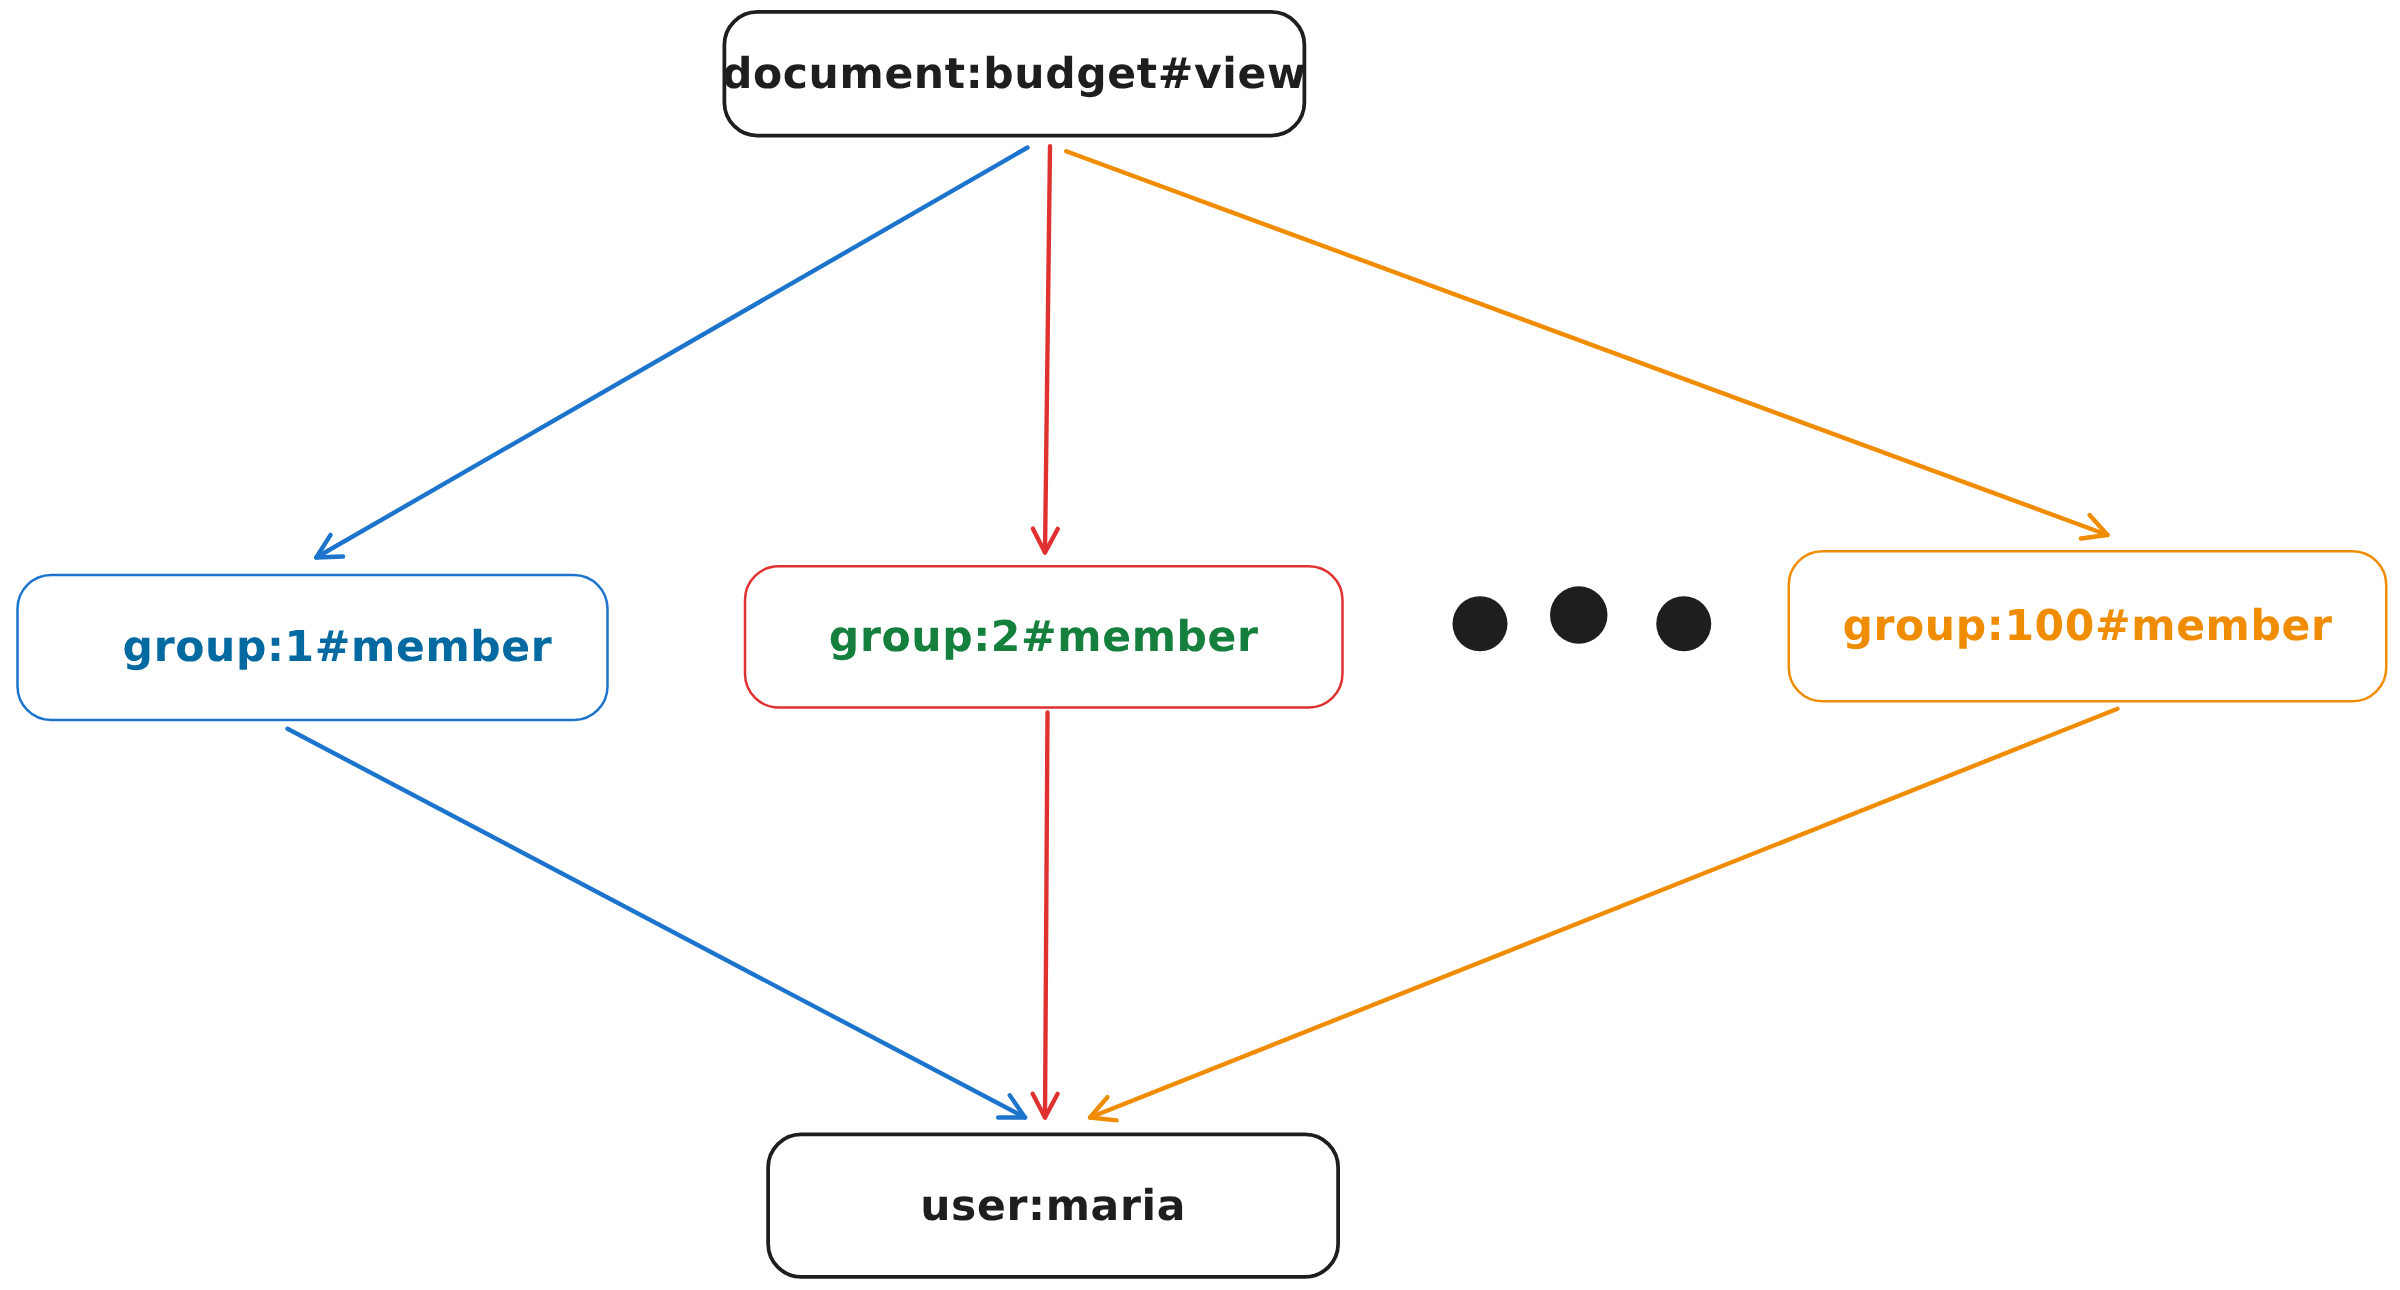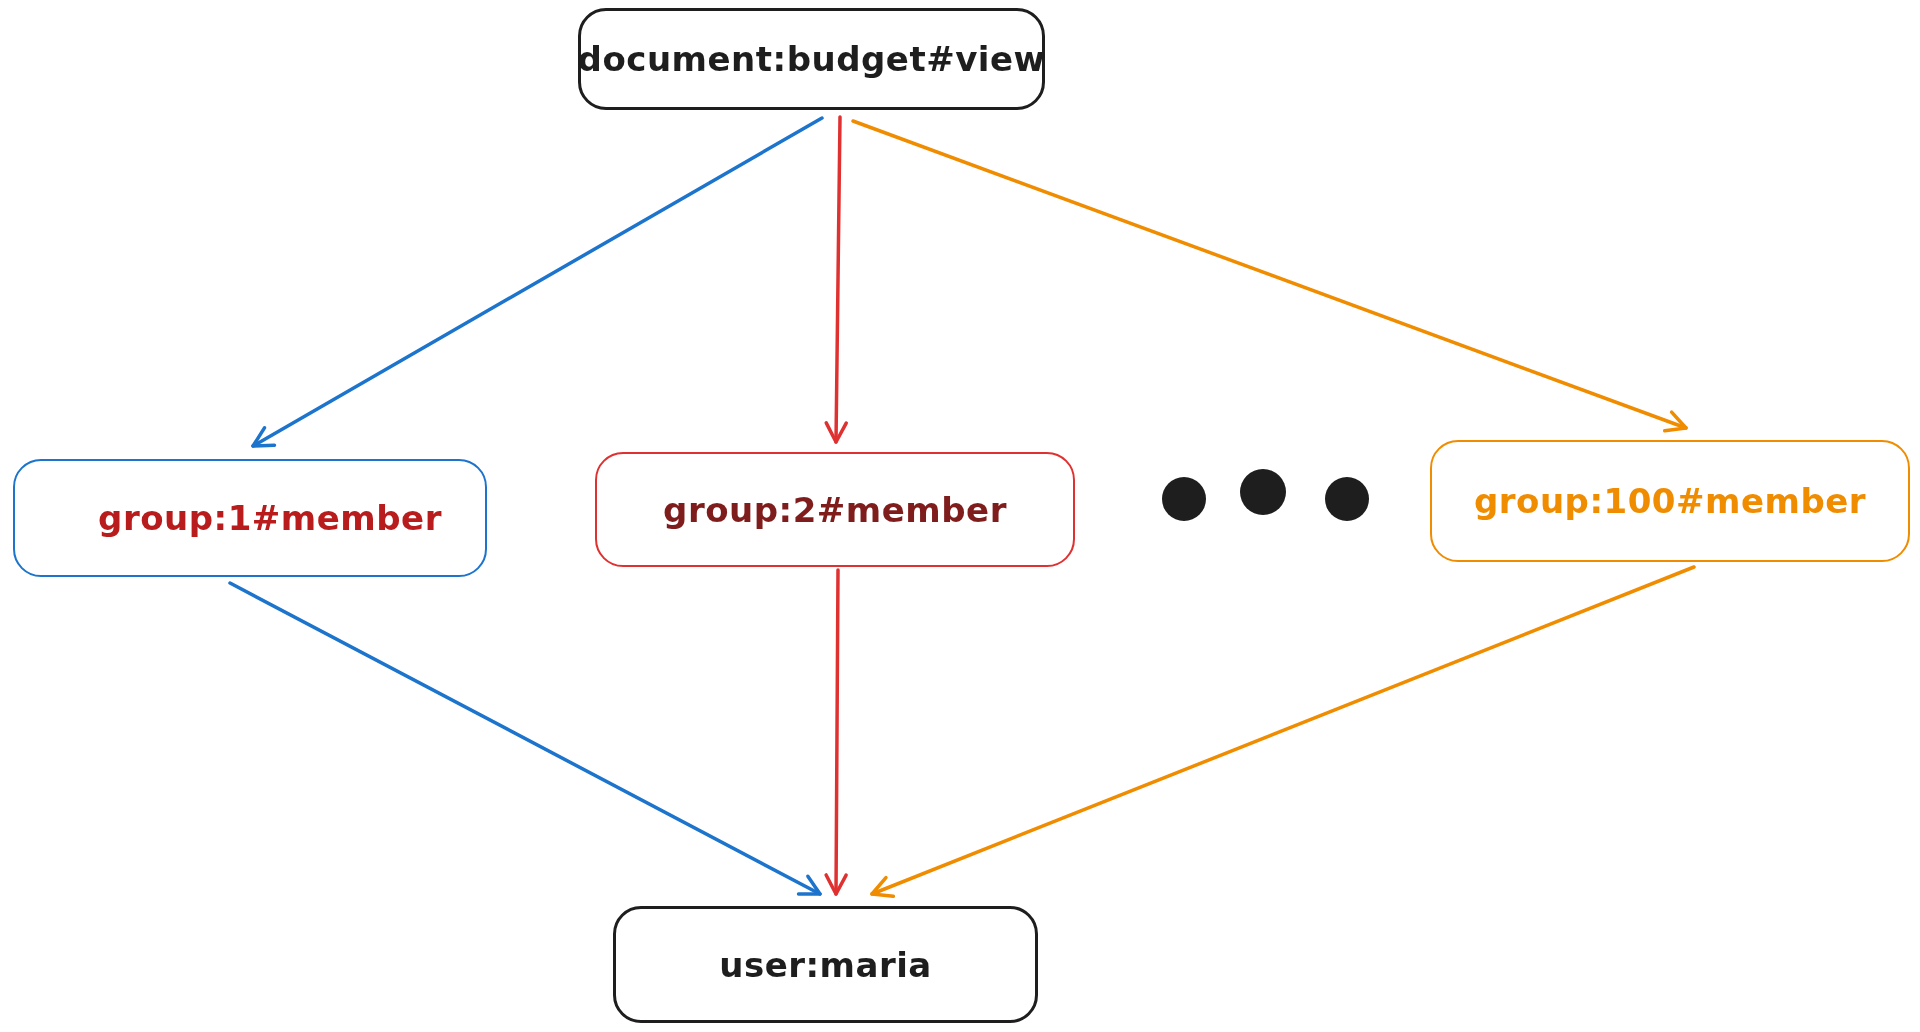--- a/index.html
+++ b/index.html
@@ -30,29 +30,29 @@
     justify-content: center;
     border-radius: 28px;
     background: #ffffff;
     font-size: 34px;
     font-weight: bold;
     letter-spacing: 0.5px;
     white-space: nowrap;
     box-sizing: border-box;
   }
   .node-black  { border: 3px solid #1e1e1e; color: #1e1e1e; }
-  .node-blue   { border: 2.5px solid #1c74cc; color: #b91c1c; padding-left: 40px; }
-  .node-red    { border: 2.5px solid #e03131; color: #7f1d1d; }
+  .node-blue   { border: 2.5px solid #1c74cc; color: #0369a1; padding-left: 40px; }
+  .node-red    { border: 2.5px solid #e03131; color: #15803d; }
   .node-orange { border: 2.5px solid #f08c00; color: #f08c00; text-align: right; }
 
   #node-document { left: 578px; top: 8px;   width: 467px; height: 102px; }
   #node-group1   { left: 13px;  top: 459px; width: 474px; height: 118px; }
   #node-group2   { left: 595px; top: 452px; width: 480px; height: 115px; }
   #node-group100 { left: 1430px;top: 440px; width: 480px; height: 122px; }
-  #node-user     { left: 613px; top: 906px; width: 425px; height: 117px; }
+  #node-user     { left: 613px; top: 906px; width: 459px; height: 117px; }
 </style>
 </head>
 <body>
 
 <div id="canvas">
 
   <svg id="edge-layer" viewBox="0 0 1920 1032" xmlns="http://www.w3.org/2000/svg">
     <defs>
       <marker id="arrow-blue" markerUnits="userSpaceOnUse" markerWidth="34" markerHeight="34" refX="25" refY="15" orient="auto">
         <path d="M6,5 L25,15 L6,25" fill="none" stroke-width="3.5" stroke-linecap="round" stroke-linejoin="round" stroke="#1c74cc"></path>

